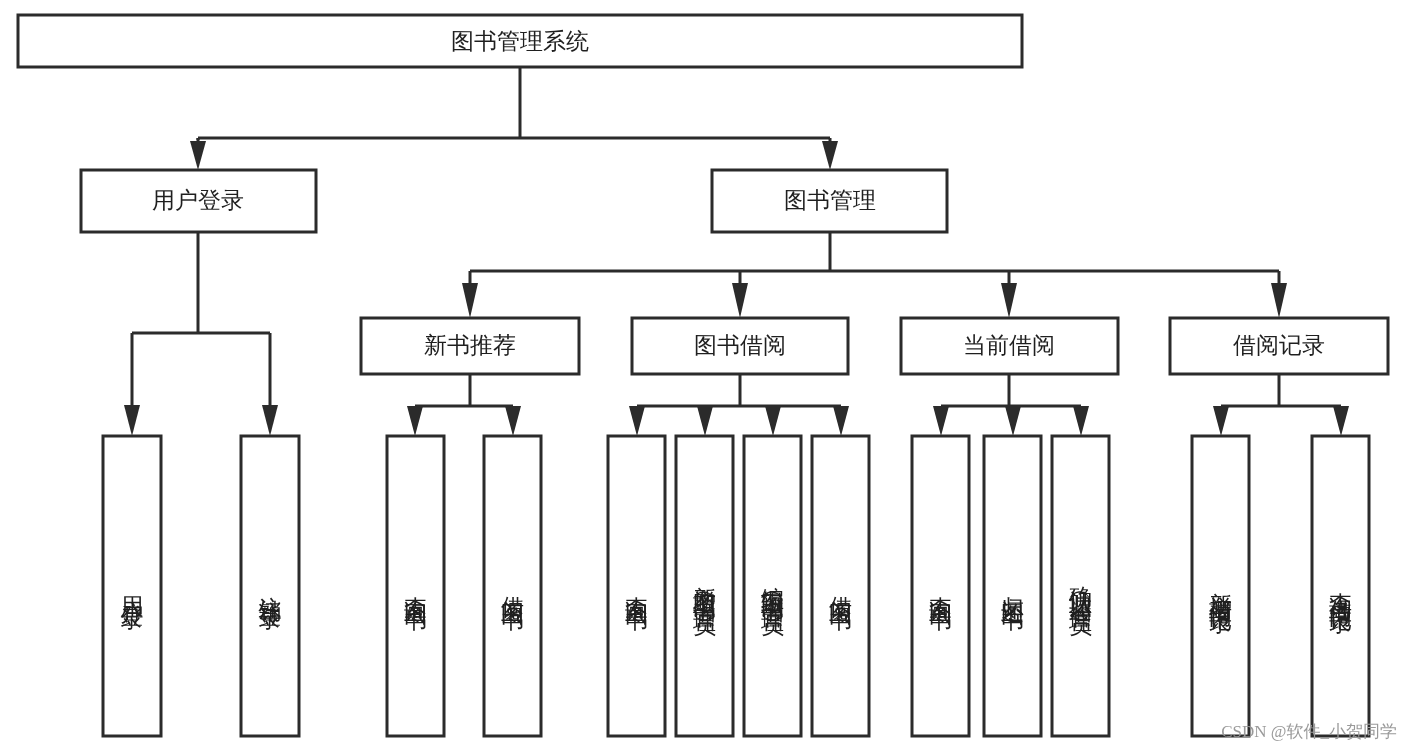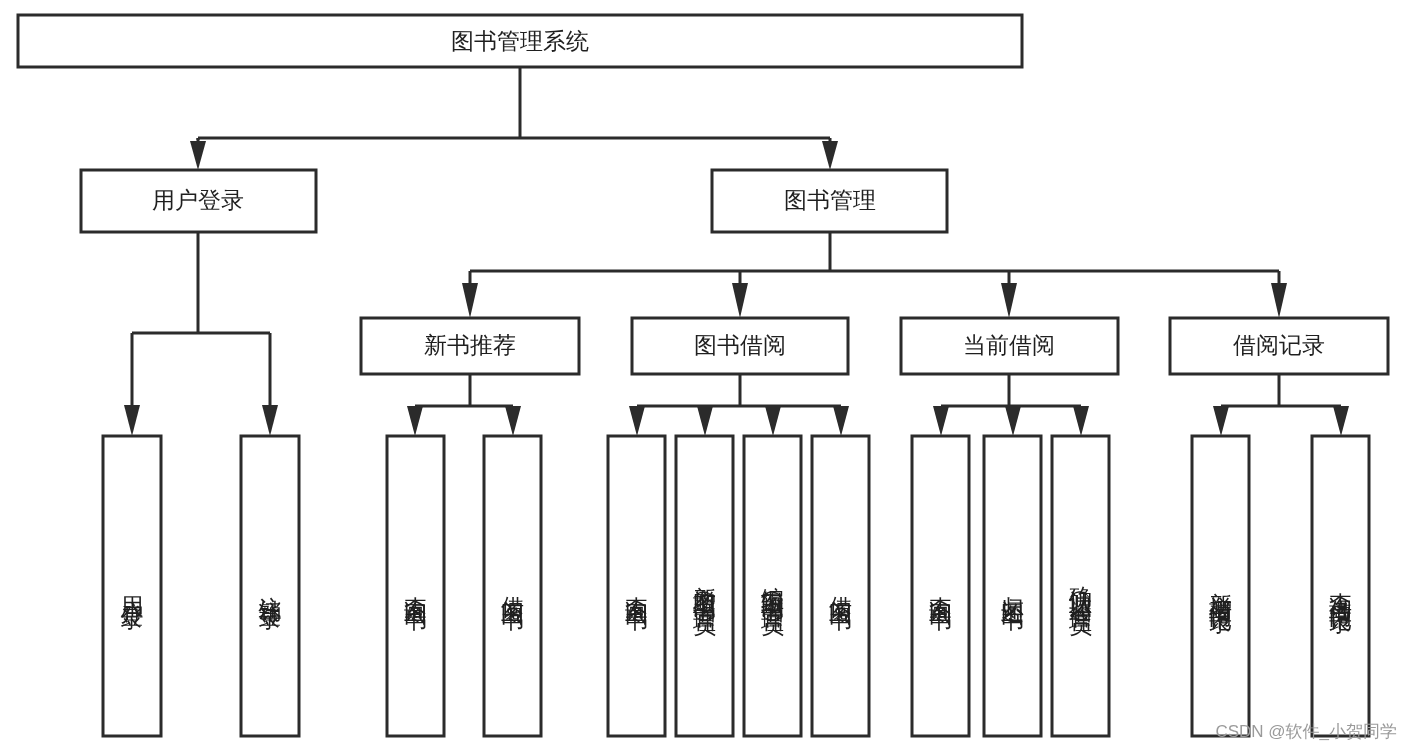--- a/index.html
+++ b/index.html
@@ -47,21 +47,21 @@
     text-anchor: middle;
     dominant-baseline: middle;
   }
   .label-h {
     font-size: 23px;
   }
   .watermark {
     position: absolute;
     right: 8px;
     bottom: 4px;
-    font-family: Liberation Sans, sans-serif;
+    font-family: Liberation Serif, serif;
     font-size: 17px;
     color: #9a9a9a;
     white-space: nowrap;
     user-select: none;
   }
 </style>
 </head>
 <body>
 
 <div id="diagram-root">

